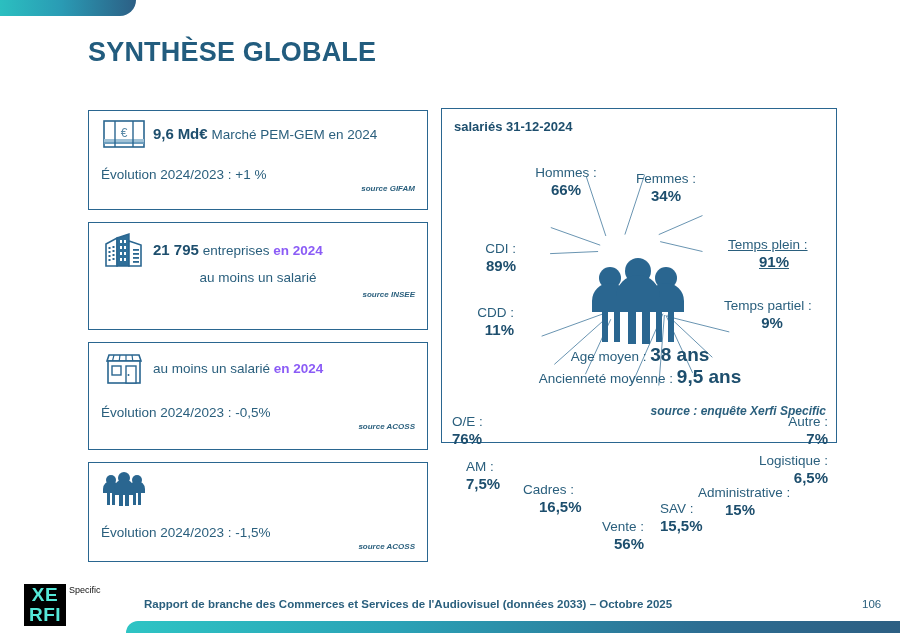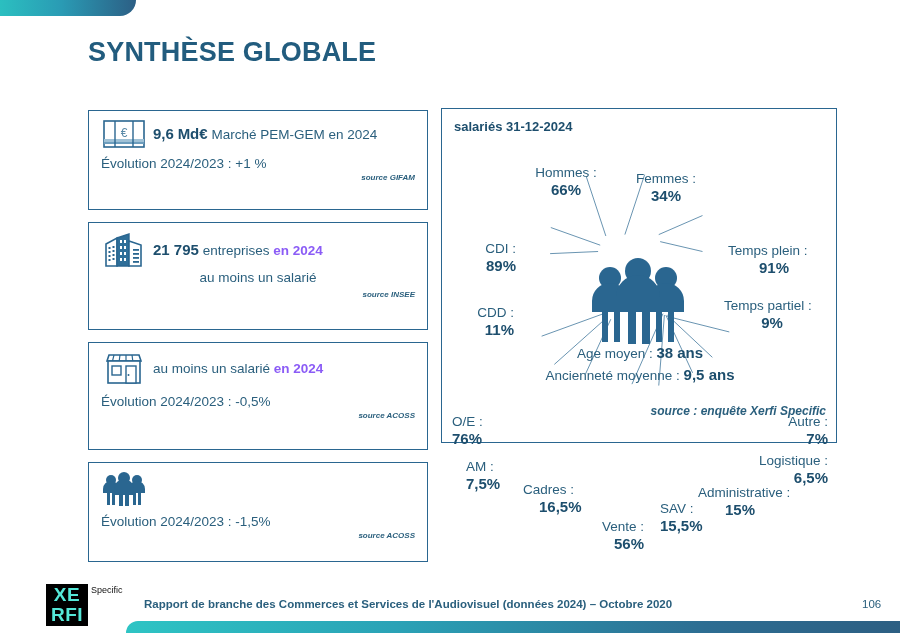--- a/index.html
+++ b/index.html
@@ -84,21 +84,21 @@
     font-weight: bold;
     font-size: 15px;
     color: #1d4e6d;
   }
   .line .it {
     font-style: italic;
   }
   .evo {
     font-size: 13.5px;
     color: #2a5f7d;
-    margin-top: 8px;
+    margin-top: 19px;
   }
   .source {
     text-align: right;
     font-size: 8px;
     font-style: italic;
     font-weight: bold;
     color: #2a5f7d;
     margin-top: 2px;
   }
   .centered { text-align: center; }
@@ -157,42 +157,41 @@
     color: #1d4e6d;
   }
   .lbl.r { text-align: right; }
   .lbl.c { text-align: center; }
   .mid-line {
     position: absolute;
     font-size: 13.5px;
     color: #2a5f7d;
     white-space: nowrap;
   }
-  .mid-line .v { font-weight: bold; font-size: 15px; color: #1d4e6d; margin-top: 21px; }
+  .mid-line .v { font-weight: bold; font-size: 19px; color: #1d4e6d; margin-top: 21px; }
 
   
   #footer-text {
     position: absolute;
     left: 144px; top: 598px;
     font-size: 11.5px;
     font-weight: bold;
     color: #2a5f7d;
   }
   #page-number {
     position: absolute;
     left: 862px; top: 598px;
     font-size: 11.5px;
     color: #2a5f7d;
   }
   #logo {
     position: absolute;
     left: 24px; top: 584px;
     display: flex;
     align-items: flex-start;
-    margin-left: 22px;
   }
   #logo-mark {
     width: 42px; height: 42px;
     background: #000;
     color: #55e8d8;
     font-weight: bold;
     font-size: 19px;
     line-height: 20px;
     letter-spacing: .5px;
     text-align: center;
@@ -393,21 +392,21 @@
   <div class="lbl r" style="left:0px; top:132px; width:74px;">
     <div>CDI :</div>
     <div class="v">89%</div>
   </div>
 
   <div class="lbl r" style="left:0px; top:196px; width:72px;">
     <div>CDD :</div>
     <div class="v">11%</div>
   </div>
 
-  <div class="lbl" style="left:286px; top:134px; width:110px;">
+  <div class="lbl" style="left:286px; top:128px; width:110px;text-decoration:underline;">
     <div>Temps plein :</div>
     <div class="v" style="display:block; text-align:center; padding-right:18px;">91%</div>
   </div>
 
   <div class="lbl" style="left:282px; top:189px; width:114px;">
     <div>Temps partiel :</div>
     <div class="v" style="display:block; text-align:center; padding-right:18px;">9%</div>
   </div>
 
   <div class="mid-line c" style="left:0; top:235px; width:396px; text-align:center;">
@@ -461,14 +460,14 @@
   <div id="panel-source">source : enquête Xerfi Specific</div>
 </div>
 
 <div id="logo">
   <div id="logo-mark">
     <div>XE</div>
     <div>RFI</div>
   </div>
   <div id="logo-word">Specific</div>
 </div>
-<div id="footer-text">Rapport de branche des Commerces et Services de l'Audiovisuel (données 2024) – Octobre 2020</div>
+<div id="footer-text">Rapport de branche des Commerces et Services de l'Audiovisuel (données 2033) – Octobre 2025</div>
 <div id="page-number">106</div>
 
 </body></html>

